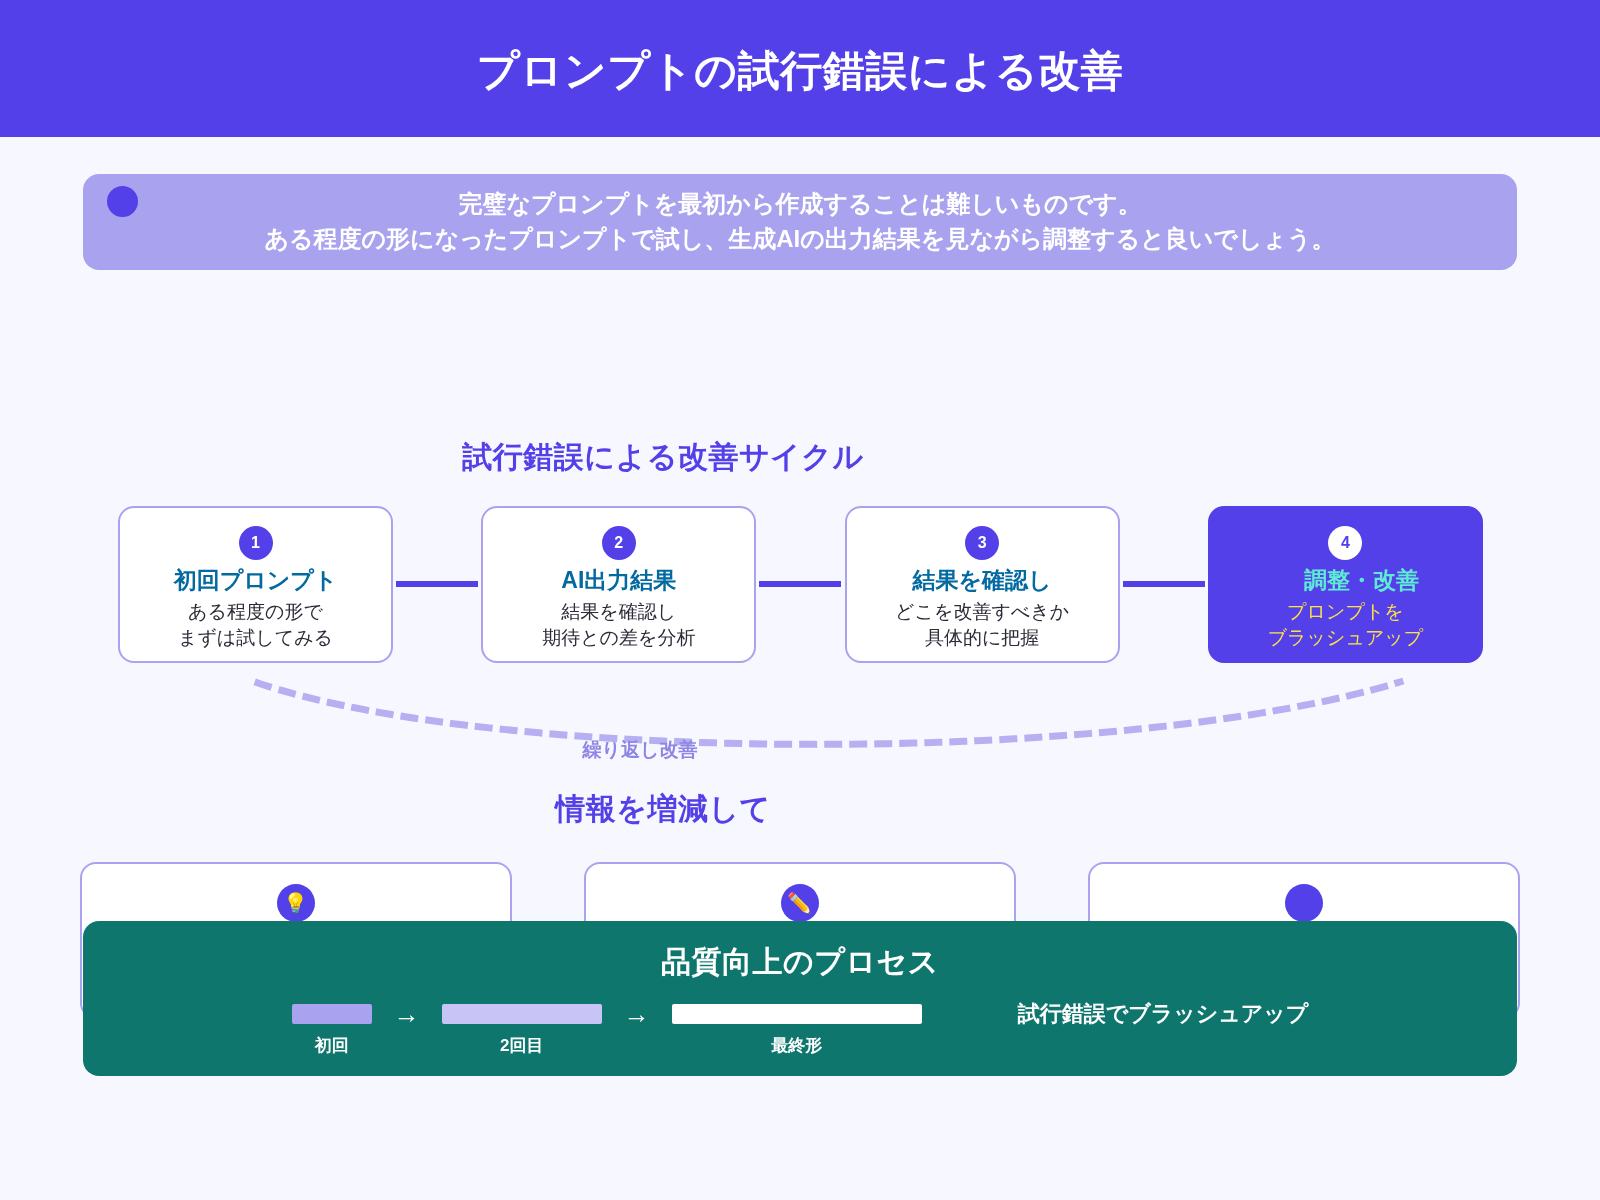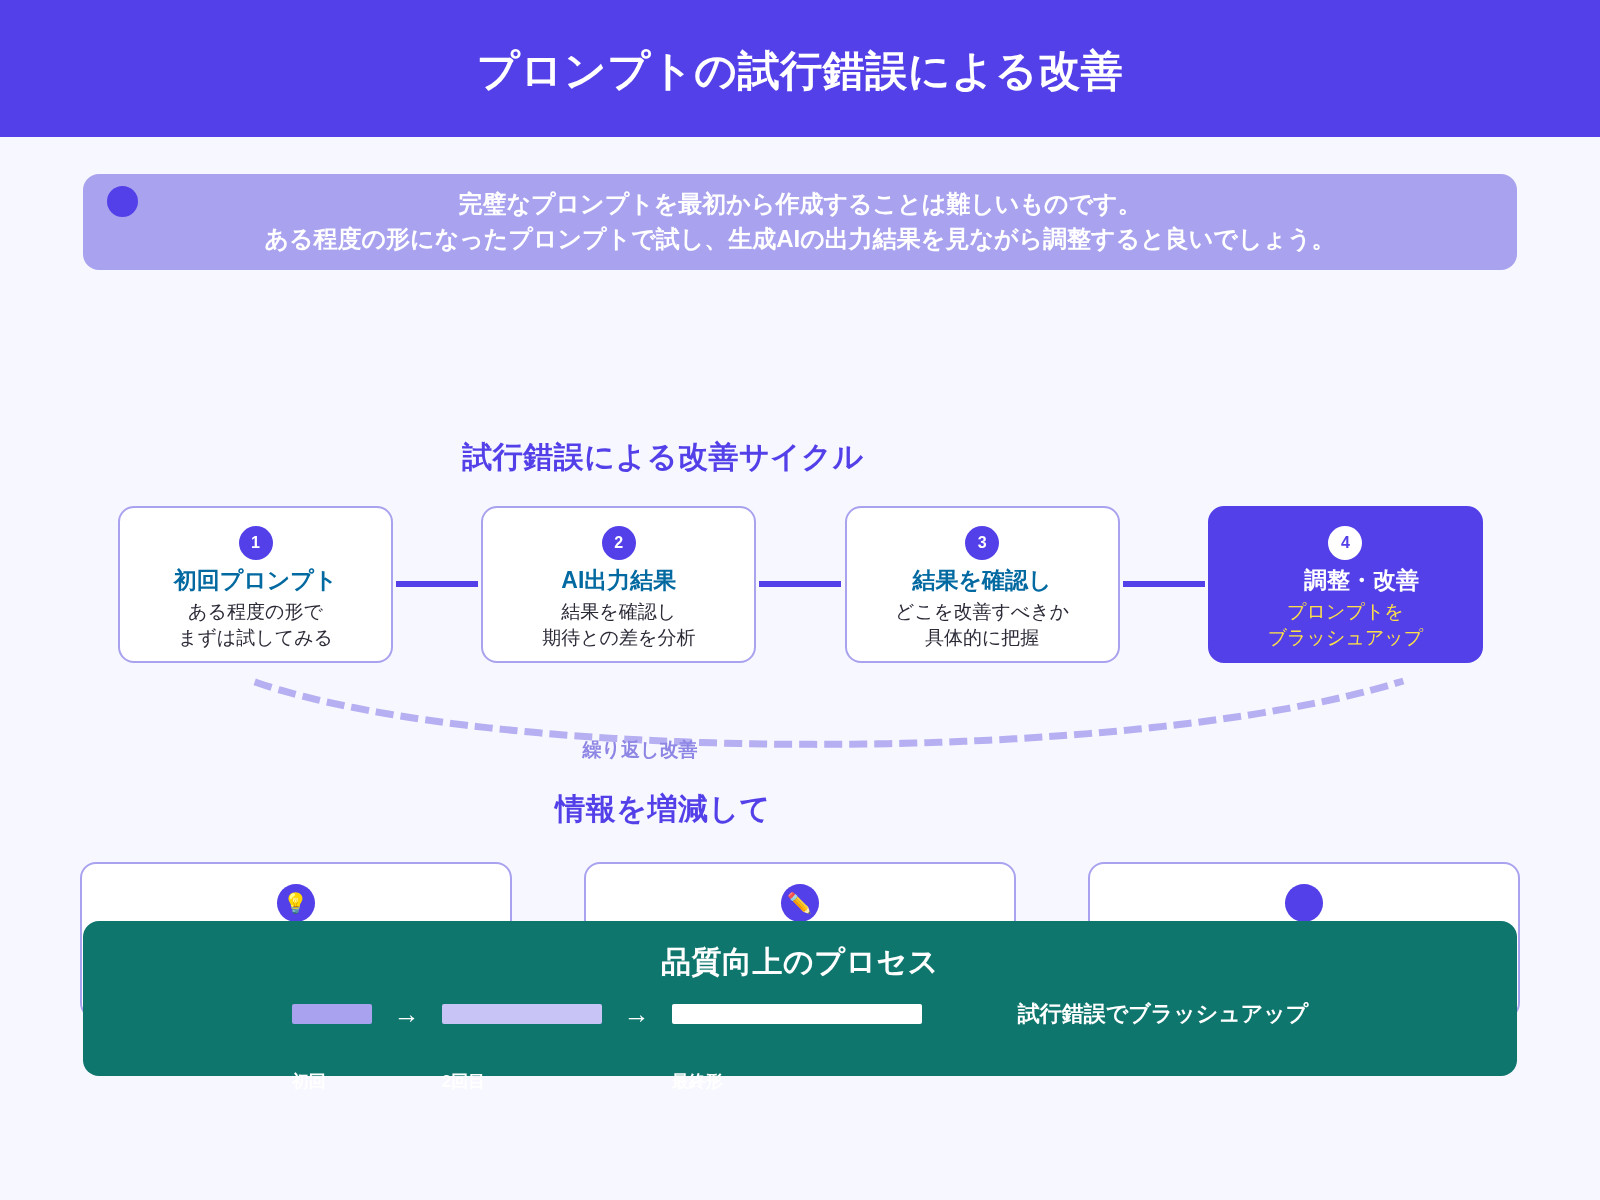--- a/index.html
+++ b/index.html
@@ -142,21 +142,21 @@
     background: #ffffff;
     color: #5340e8;
   }
   .step-title {
     color: #0369a1;
     font-size: 23px;
     font-weight: bold;
     line-height: 1.25;
     margin-bottom: 5px;
   }
-  .step-card.active .step-title { color: #ffffff; padding-left: 32px; }
+  .step-card.active .step-title { color: #5eead4; padding-left: 32px; }
   .step-desc {
     color: #2b2b38;
     font-size: 19px;
     line-height: 1.35;
     text-align: center;
   }
   .step-card.active .step-desc { color: #fde047; }
   .connector {
     width: 82px;
     height: 6px;
@@ -251,22 +251,21 @@
   .quality-row {
     display: flex;
     align-items: flex-start;
     justify-content: center;
     margin-top: 21px;
     gap: 22px;
   }
   .bar-group {
     display: flex;
     flex-direction: column;
-    align-items: flex-start;
-    gap: 36px;
+    align-items: center;
   }
   .bar {
     height: 20px;
     border-radius: 2px;
   }
   .bar-label {
     color: #ffffff;
     font-size: 17px;
     font-weight: bold;
     margin-top: 10px;

